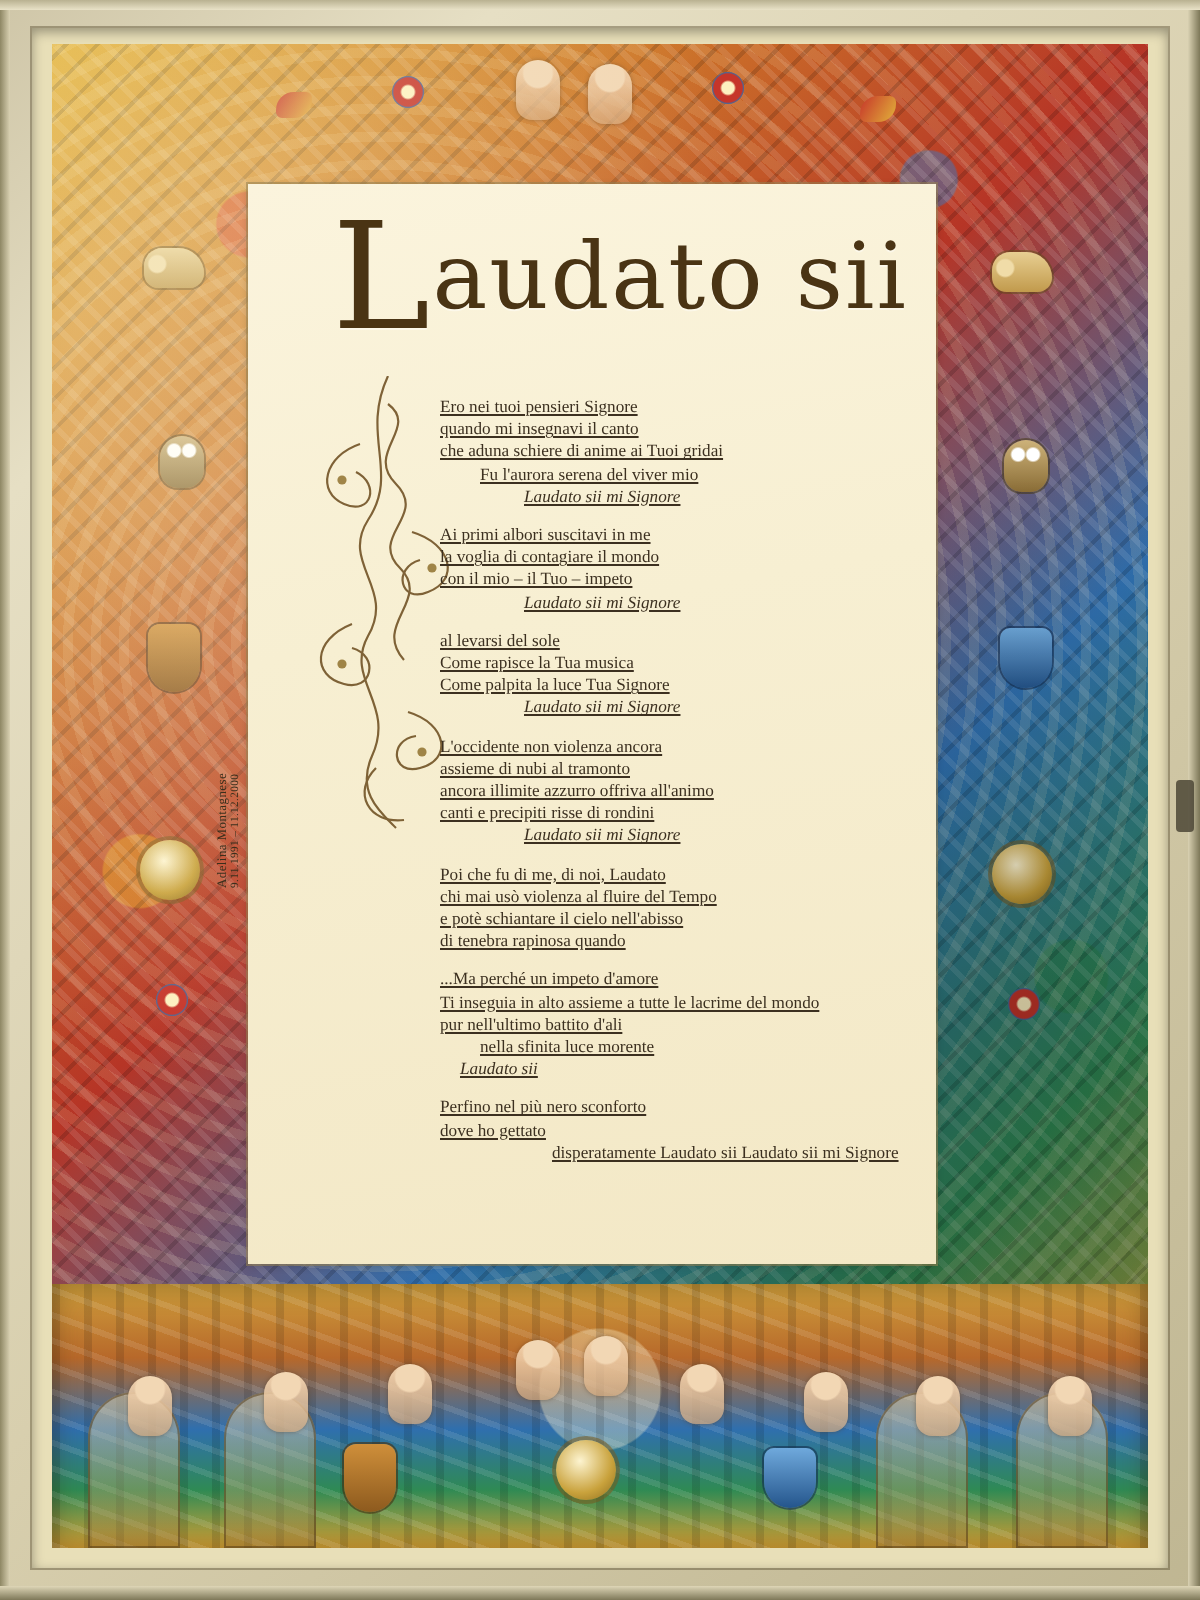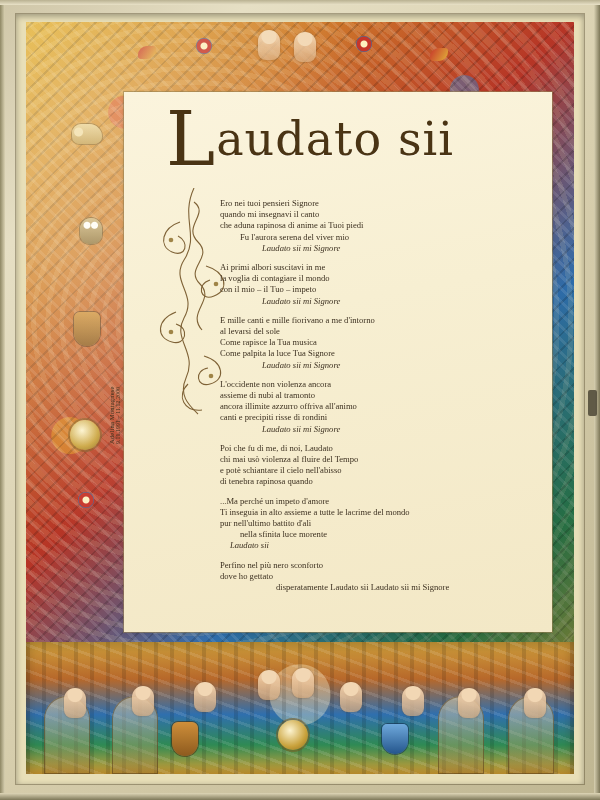--- a/index.html
+++ b/index.html
@@ -137,21 +137,21 @@
   .flower {
     position:absolute;
     width: 16px; height: 16px; border-radius: 50%;
     background: radial-gradient(circle at 50% 50%, #fdf0c0 0 3px, #c6352a 4px 7px, #2f6fae 8px);
   }
 
   
   #panel {
     position: absolute;
     left: 108px; top: 78px;
-    width: 428px; height: 540px;
+    width: 344px; height: 540px;
     background: linear-gradient(170deg,#fbf4dd 0%,#f7efd2 40%,#f3e8c6 100%);
     box-shadow: 0 0 0 1px rgba(150,130,80,.55), 0 1px 4px rgba(0,0,0,.18);
   }
 
   
   #title {
     position: absolute;
     left: 10px; top: 14px;
     width: 352px;
     text-align: center;
@@ -182,21 +182,21 @@
   #poem {
     position: absolute;
     left: 96px; top: 106px;
     width: 268px;
     color: #3c3020;
     font-family: "Liberation Serif", serif;
     font-size: 8.6px;
     line-height: 11.2px;
   }
   .stanza { margin-bottom: 8px; }
-  .line { white-space: nowrap; }
+  .line { white-space: nowrap; text-decoration: underline; }
   .refrain {
     font-style: italic;
     padding-left: 42px;
   }
   .refrain-wide { font-style: italic; padding-left: 10px; }
   .indent1 { padding-left: 20px; }
   .indent2 { padding-left: 34px; }
   .indent3 { padding-left: 56px; }
 
   
@@ -295,32 +295,31 @@
           <circle cx="76" cy="96" r="2.3"></circle>
           <circle cx="31" cy="144" r="2.3"></circle>
           <circle cx="71" cy="188" r="2.3"></circle>
         </g>
       </svg>
 
       <div id="poem">
           <div class="stanza">
             <div class="line">Ero nei tuoi pensieri Signore</div>
             <div class="line">quando mi insegnavi il canto</div>
-            <div class="line">che aduna rapinosa di anime ai Tuoi piedi</div>
+            <div class="line">che aduna schiere di anime ai Tuoi gridai</div>
             <div class="line indent1">Fu l'aurora serena del viver mio</div>
             <div class="line refrain">Laudato sii mi Signore</div>
           </div>
           <div class="stanza">
             <div class="line">Ai primi albori suscitavi in me</div>
             <div class="line">la voglia di contagiare il mondo</div>
             <div class="line">con il mio – il Tuo – impeto</div>
             <div class="line refrain">Laudato sii mi Signore</div>
           </div>
           <div class="stanza">
-            <div class="line">E mille canti e mille fiorivano a me d'intorno</div>
             <div class="line">al levarsi del sole</div>
             <div class="line">Come rapisce la Tua musica</div>
             <div class="line">Come palpita la luce Tua Signore</div>
             <div class="line refrain">Laudato sii mi Signore</div>
           </div>
           <div class="stanza">
             <div class="line">L'occidente non violenza ancora</div>
             <div class="line">assieme di nubi al tramonto</div>
             <div class="line">ancora illimite azzurro offriva all'animo</div>
             <div class="line">canti e precipiti risse di rondini</div>

